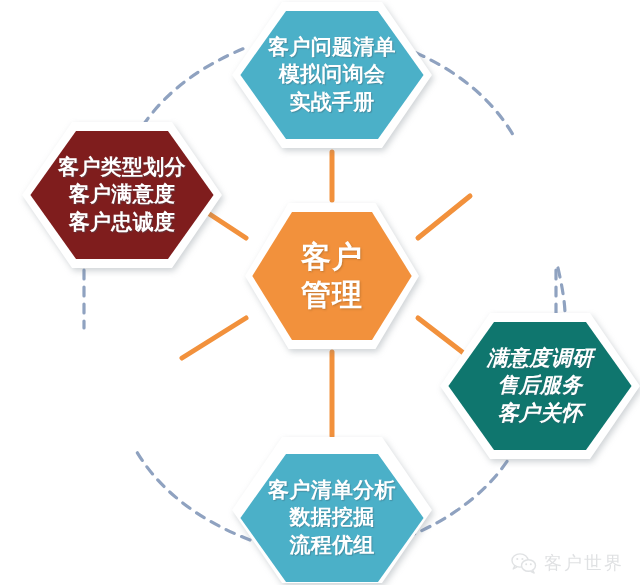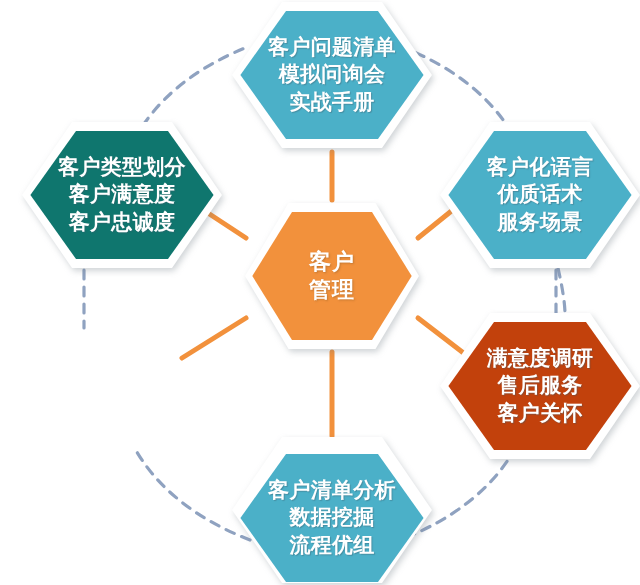--- a/index.html
+++ b/index.html
@@ -74,21 +74,21 @@
   .node-outer .hex-label { font-size: 21px; }
 
   
   #node-center {
     left: 245px;
     top: 203px;
     width: 174px;
     height: 146px;
   }
   #node-center .hex-label {
-    font-size: 22px;
+    font-size: 30px;
     line-height: 1.25;
     letter-spacing: 1px;
     text-shadow: 1px 1px 2px rgba(140,90,40,0.45);
   }
 
   
   #node-top          { left: 232px; top: 2px; }
   #node-top-right    { left: 440px; top: 122px; }
   #node-bottom-right { left: 440px; top: 313px; }
   #node-bottom       { left: 232px; top: 437px; }
@@ -144,35 +144,25 @@
     <div class="hex-wrap">
       <div class="hex-outer"></div>
       <div class="hex-inner" style="background:#4BB0C8;">
         <span class="hex-label">客户问题清单
 模拟问询会
 实战手册</span>
       </div>
     </div>
   </div>
 
-  <div class="node node-outer" id="node-top-right">
-    <div class="hex-wrap">
-      <div class="hex-outer"></div>
-      <div class="hex-inner" style="background:#4BB0C8;">
-        <span class="hex-label">客户化语言
-优质话术
-服务场景</span>
-      </div>
-    </div>
-  </div>
 
   <div class="node node-outer" id="node-bottom-right">
     <div class="hex-wrap">
       <div class="hex-outer"></div>
-      <div class="hex-inner" style="background:#c2410c;">
+      <div class="hex-inner" style="background:#0f766e;font-style:italic;">
         <span class="hex-label">满意度调研
 售后服务
 客户关怀</span>
       </div>
     </div>
   </div>
 
   <div class="node node-outer" id="node-bottom">
     <div class="hex-wrap">
       <div class="hex-outer"></div>
@@ -181,32 +171,45 @@
 数据挖掘
 流程优组</span>
       </div>
     </div>
   </div>
 
 
   <div class="node node-outer" id="node-top-left">
     <div class="hex-wrap">
       <div class="hex-outer"></div>
-      <div class="hex-inner" style="background:#0f766e;">
+      <div class="hex-inner" style="background:#7f1d1d;">
         <span class="hex-label">客户类型划分
 客户满意度
 客户忠诚度</span>
       </div>
     </div>
   </div>
 
   <div class="node" id="node-center">
     <div class="hex-wrap">
       <div class="hex-outer"></div>
       <div class="hex-inner" style="background:#F2913C;">
         <span class="hex-label">客户
 管理</span>
       </div>
     </div>
   </div>
 
+  <div id="watermark">
+    <svg id="watermark-icon" width="26" height="22" viewBox="0 0 26 22">
+      <ellipse cx="9" cy="8.5" rx="8" ry="6.6" fill="none" stroke="#9aa0a6" stroke-width="1.4"></ellipse>
+      <path d="M 4 13.5 L 2.2 17 L 6 15" fill="none" stroke="#9aa0a6" stroke-width="1.4" stroke-linejoin="round"></path>
+      <circle cx="6.3" cy="7" r="1.05" fill="#9aa0a6"></circle>
+      <circle cx="11.4" cy="7" r="1.05" fill="#9aa0a6"></circle>
+      <ellipse cx="17.5" cy="13.5" rx="7" ry="5.8" fill="#ffffff" stroke="#9aa0a6" stroke-width="1.4"></ellipse>
+      <path d="M 21.5 18 L 23.2 21 L 19.8 19.3" fill="#ffffff" stroke="#9aa0a6" stroke-width="1.4" stroke-linejoin="round"></path>
+      <circle cx="15.2" cy="12.3" r="0.95" fill="#9aa0a6"></circle>
+      <circle cx="19.8" cy="12.3" r="0.95" fill="#9aa0a6"></circle>
+    </svg>
+    <span id="watermark-text">客户世界</span>
+  </div>
 
 </div>
 
 </body></html>

